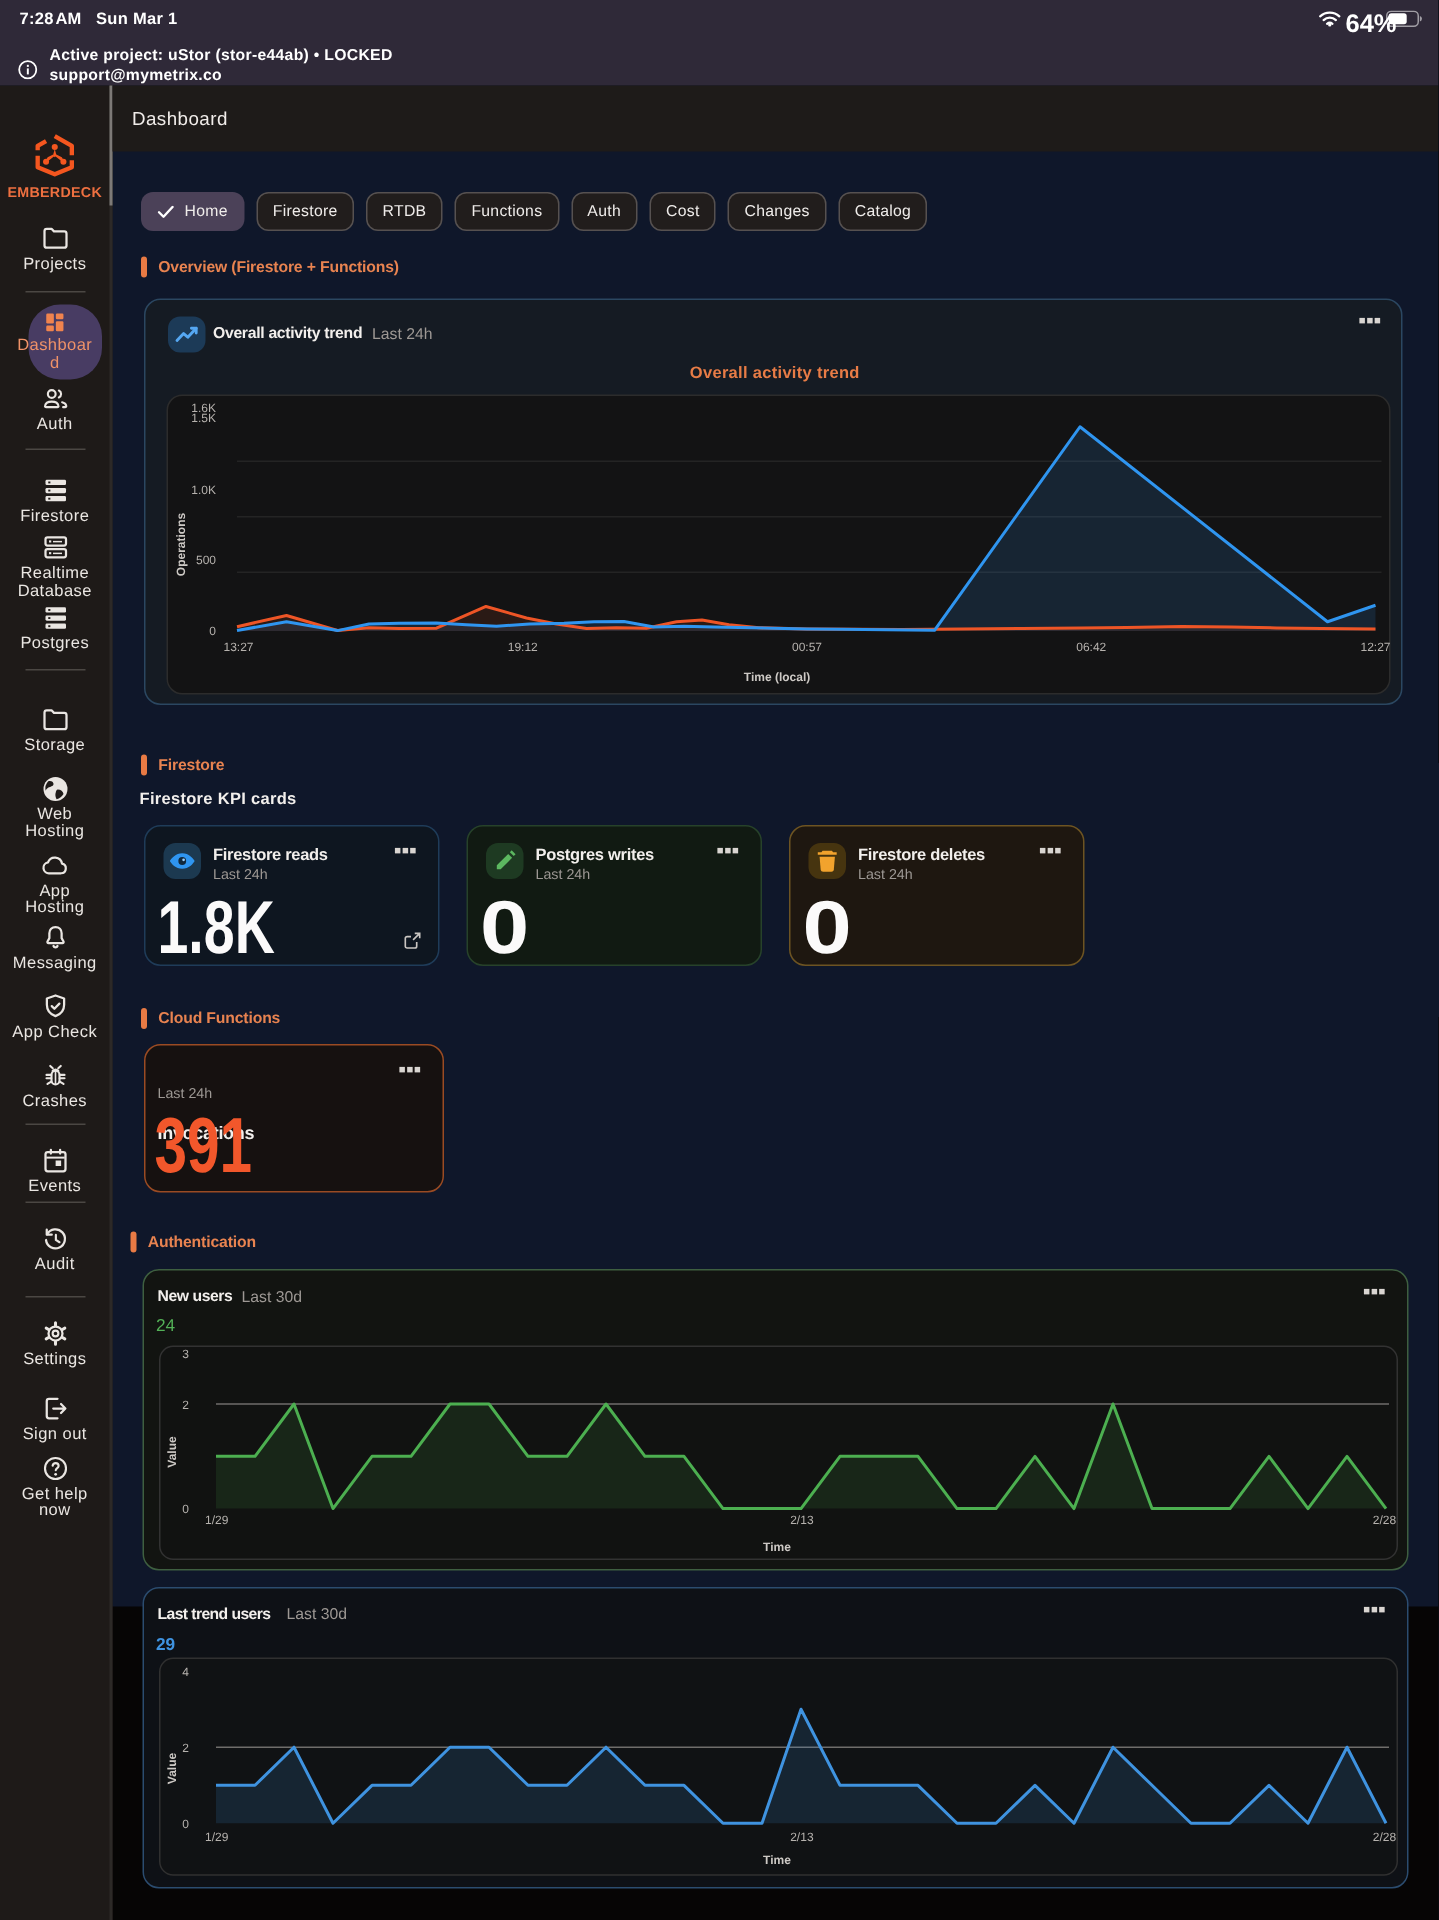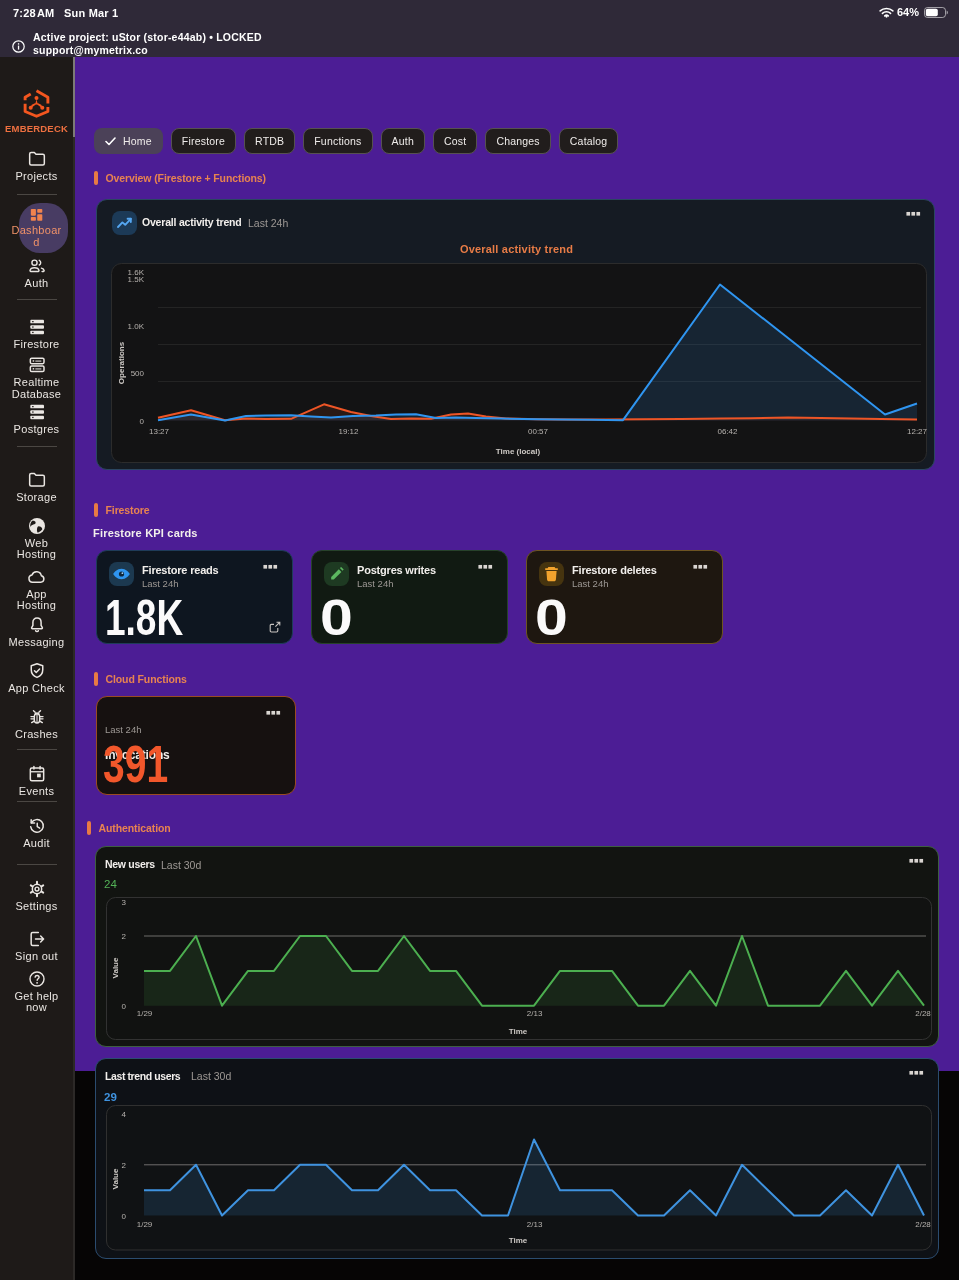--- a/index.html
+++ b/index.html
@@ -1,17 +1,17 @@
 <!DOCTYPE html>
 <html><head><meta charset="utf-8">
 <style>
 * { margin:0; padding:0; box-sizing:border-box; }
 html,body { width:959px; height:1280px; background:#060505; overflow:hidden; }
 body { font-family:"Liberation Sans", sans-serif; }
-#root { position:relative; width:959px; height:1071px; background:#4c1d95; }
+#root { position:relative; width:959px; height:1071px; background:#0f172a; }
 .abs { position:absolute; }
 .topbar { left:0; top:0; width:959px; height:57px; background:#2f2938; color:#fff; }
 .sidebar { left:0; top:57px; width:75px; height:1223px; background:#1e1a18; }
 .sb-track { left:72.5px; top:57px; width:2px; height:1223px; background:#2c2927; }
 .sb-thumb { left:72.5px; top:57px; width:2px; height:80px; background:#7d7a77; }
 .hdr { left:75px; top:57px; width:884px; height:44px; background:#1e1b19; }
 .hdr span { position:absolute; left:13px; top:15px; font-size:12.5px; color:#f1edea; letter-spacing:.3px; }
 .nav { position:absolute; left:0; width:73px; text-align:center; color:#eae6e2; }
 .nav .lbl { font-size:11px; line-height:11.5px; letter-spacing:.3px; }
 .nav svg { display:block; margin:0 auto 2px auto; }
@@ -37,21 +37,21 @@
 
 <div class="abs topbar">
   <div class="abs" style="left:13px;top:7px;font-size:11px;font-weight:bold;letter-spacing:.2px;">7:28 AM</div>
   <div class="abs" style="left:64px;top:7px;font-size:11px;font-weight:bold;letter-spacing:.2px;">Sun Mar 1</div>
   <svg class="abs" style="left:879px;top:7px" width="15" height="11" viewBox="0 0 15 11">
     <path d="M1.1 3.9a9.4 9.4 0 0 1 12.8 0" fill="none" stroke="#fff" stroke-width="1.5" stroke-linecap="round"></path>
     <path d="M3.4 6.4a6 6 0 0 1 8.2 0" fill="none" stroke="#fff" stroke-width="1.5" stroke-linecap="round"></path>
     <path d="M5.7 8.9a2.8 2.8 0 0 1 3.6 0" fill="none" stroke="#fff" stroke-width="1.5" stroke-linecap="round"></path>
     <circle cx="7.5" cy="9.6" r="1.1" fill="#fff"></circle>
   </svg>
-  <div class="abs" style="left:897px;top:6px;font-size:11px;font-weight:bold;">64%</div>
+  <div class="abs" style="left:897px;top:6px;font-size:17px;font-weight:bold;">64%</div>
   <svg class="abs" style="left:924px;top:7px" width="25" height="11" viewBox="0 0 25 11">
     <rect x="0.5" y="0.5" width="21" height="10" rx="3" fill="none" stroke="#fff" stroke-opacity=".55"></rect>
     <rect x="1.8" y="1.8" width="12" height="7.4" rx="1.8" fill="#fff"></rect>
     <path d="M22.6 3.6a2 2 0 0 1 0 3.8z" fill="#fff" fill-opacity=".55"></path>
   </svg>
   <svg class="abs" style="left:12px;top:40px" width="13" height="13" viewBox="0 0 13 13">
     <circle cx="6.5" cy="6.5" r="5.7" fill="none" stroke="#fff" stroke-width="1.2"></circle>
     <rect x="5.9" y="5.6" width="1.3" height="4" fill="#fff"></rect>
         <rect x="5.9" y="3.2" width="1.3" height="1.4" fill="#fff"></rect>
   </svg>
@@ -242,20 +242,23 @@
     </div>
 <div class="nav" style="top:968.5px;">
       <svg width="22" height="20" viewBox="0 0 24 24">
         <circle cx="12" cy="12" r="8.4" fill="none" stroke="#eae6e2" stroke-width="1.7"></circle>
         <path d="M9.7 9.8c.2-1.3 1.1-2.1 2.4-2.1 1.4 0 2.4.9 2.4 2.2 0 1.7-2.3 1.8-2.3 3.5" fill="none" stroke="#eae6e2" stroke-width="1.7" stroke-linecap="round"></path>
         <circle cx="12.1" cy="16.6" r="1.1" fill="#eae6e2"></circle>
       </svg>
       <div class="lbl" style="color:#eae6e2">Get help<br>now</div>
     </div>
 
+<div class="abs hdr">
+      <span>Dashboard</span>
+    </div>
 
 <div class="abs chiprow">
   <div class="chip on"><svg width="11" height="9" viewBox="0 0 11 9" style="margin-right:7px">
           <path d="M1 4.5l3 3L10 1" fill="none" stroke="#fff" stroke-width="1.6" stroke-linecap="round" stroke-linejoin="round"></path>
         </svg>Home</div>
   <div class="chip">Firestore</div>
   <div class="chip">RTDB</div>
   <div class="chip">Functions</div>
   <div class="chip">Auth</div>
   <div class="chip">Cost</div>

